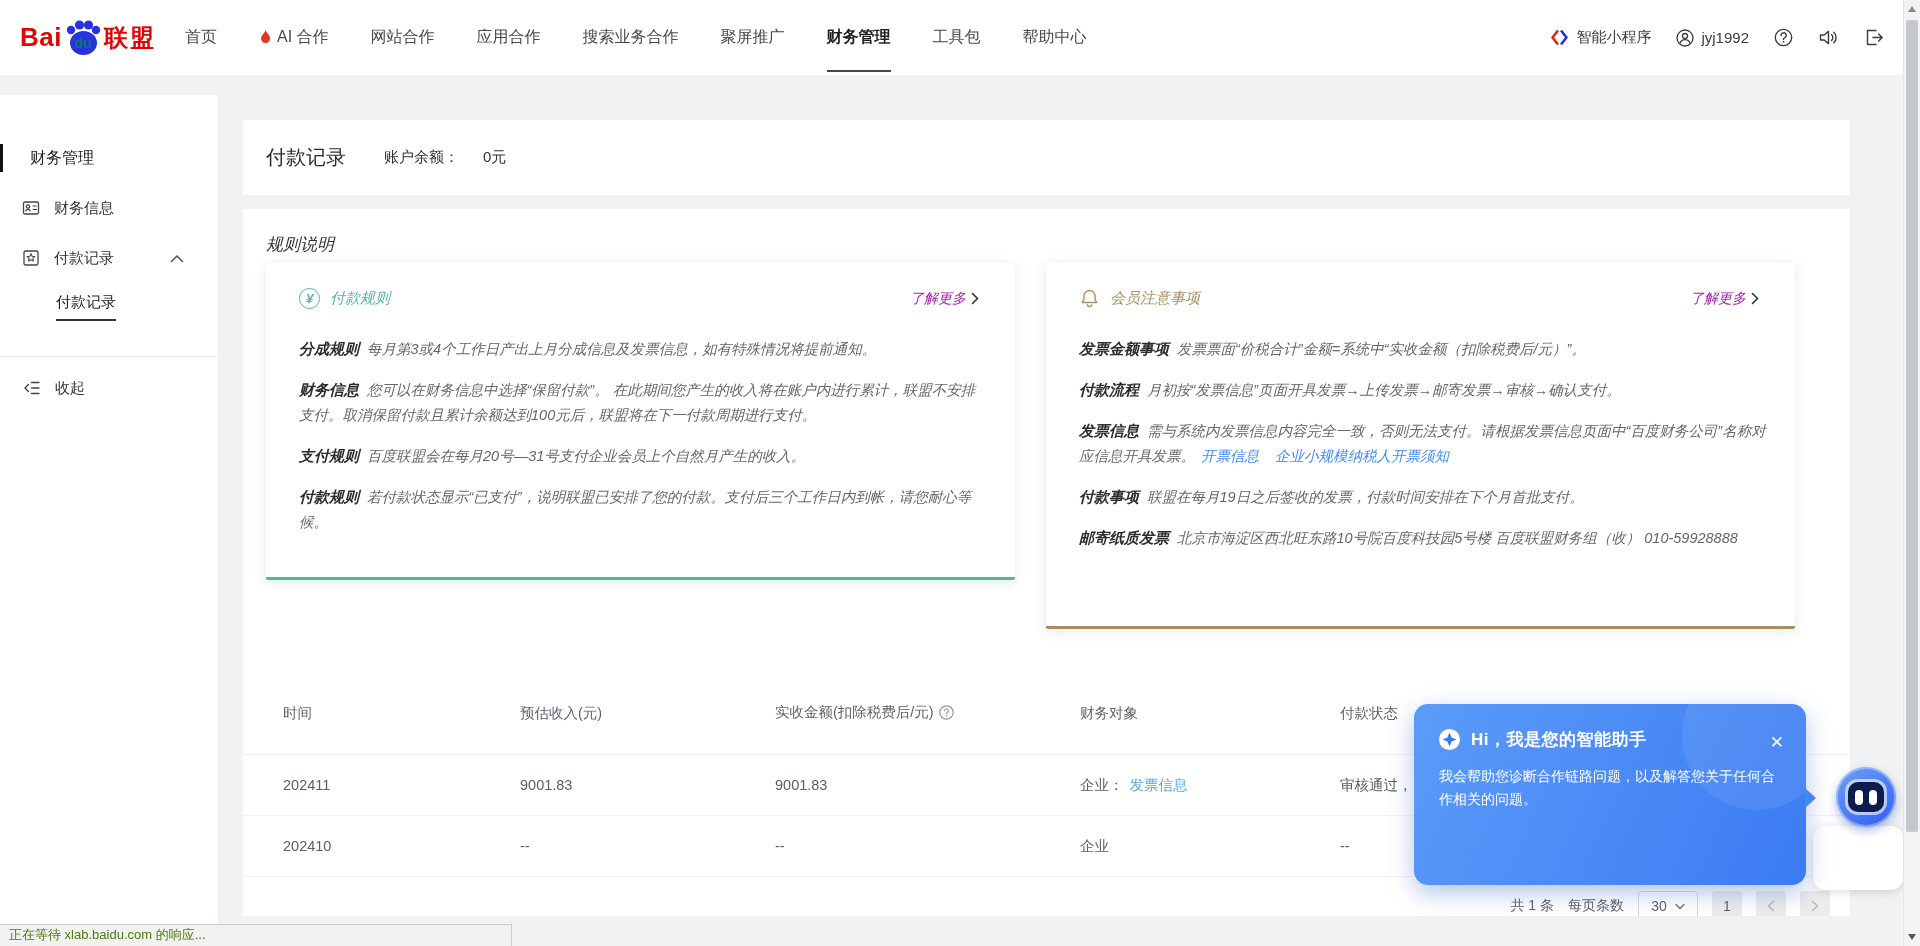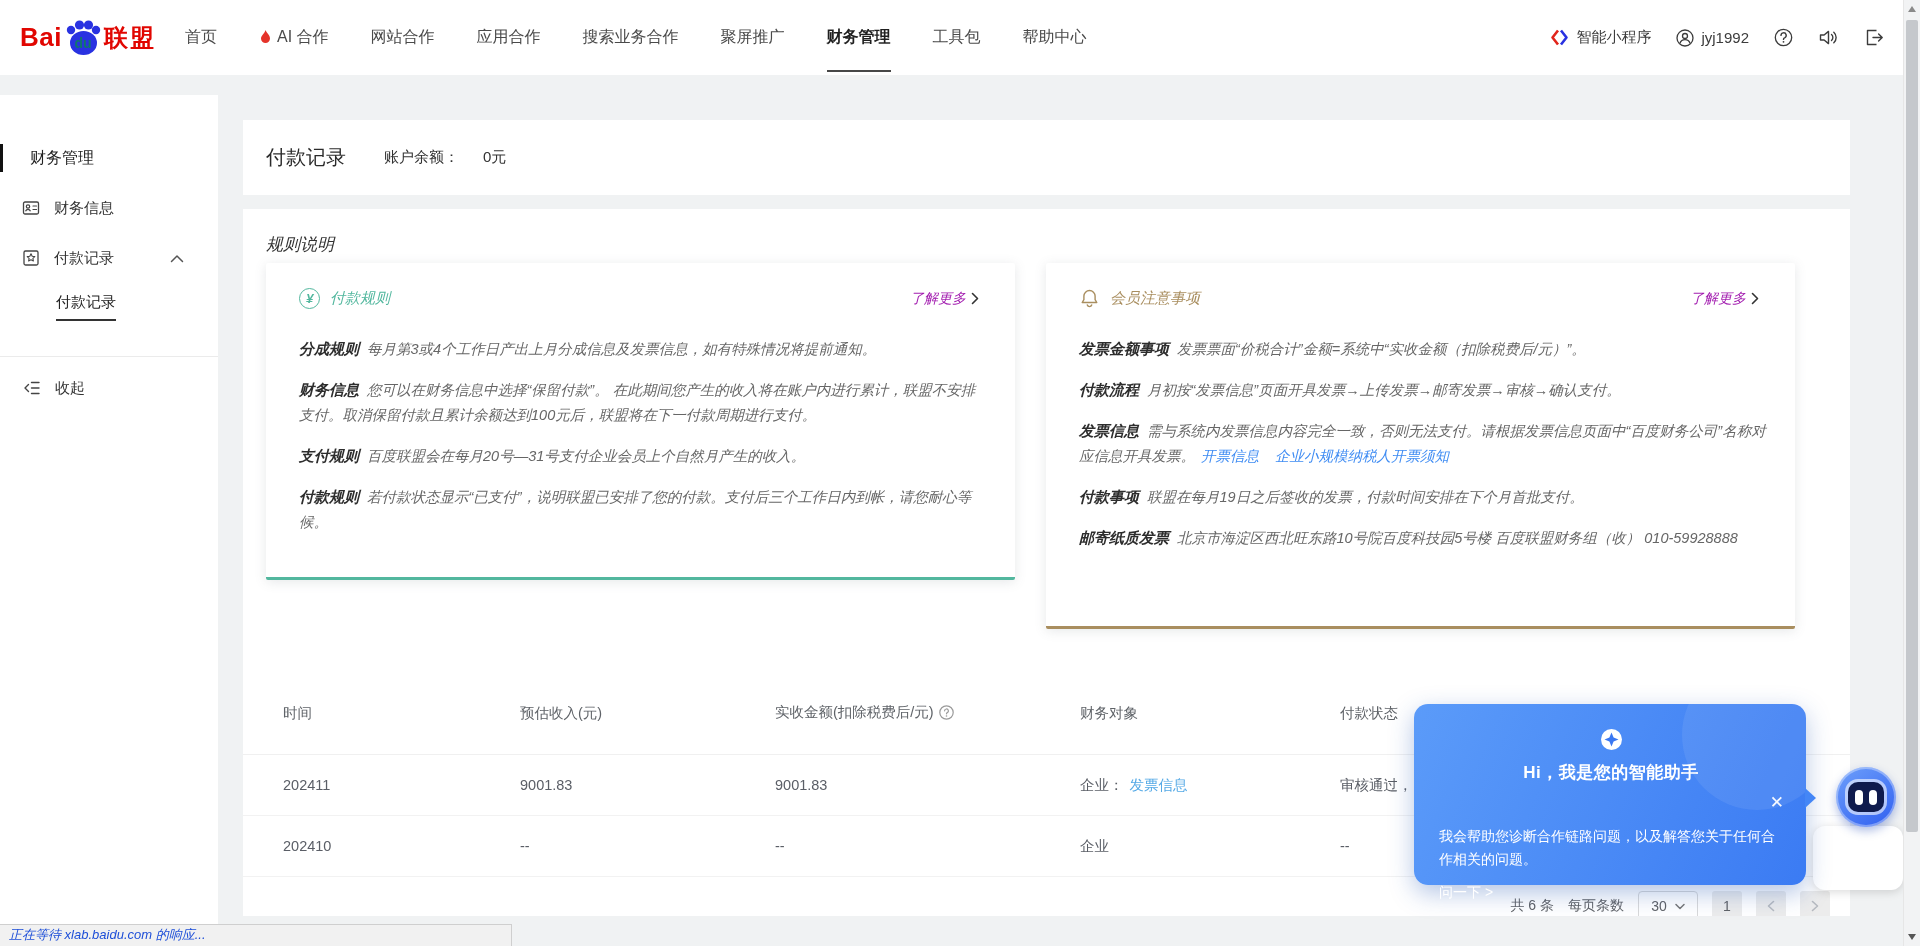--- a/index.html
+++ b/index.html
@@ -69,42 +69,42 @@
 
   .pagination{position:absolute;right:20px;bottom:-10px;height:40px;display:flex;align-items:center;gap:14px;font-size:14px;color:#606266;}
   .pag-select{width:60px;height:30px;background:#fff;border:1px solid #d9d9d9;border-radius:4px;display:flex;align-items:center;justify-content:center;gap:8px;cursor:pointer;box-sizing:border-box;}
   .pag-box{min-width:30px;height:30px;background:#ececec;border-radius:3px;display:flex;align-items:center;justify-content:center;cursor:pointer;box-sizing:border-box;}
 
   
   #assistant-popup{position:absolute;left:1414px;top:704px;width:392px;height:181px;border-radius:14px;color:#fff;z-index:50;
     background:linear-gradient(115deg,var(--popup-from),var(--popup-to));box-shadow:0 8px 24px rgba(40,90,180,.35);overflow:visible;}
   #assistant-popup::before{content:"";position:absolute;right:-26px;top:-44px;width:150px;height:150px;border-radius:50%;background:rgba(255,255,255,.08);}
   .popup-arrow{position:absolute;right:-10px;top:84px;width:0;height:0;border-top:10px solid transparent;border-bottom:10px solid transparent;border-left:11px solid #4486f6;}
-  .popup-head{display:flex;align-items:center;gap:10px;padding:24px 22px 0 24px;position:relative;flex-direction:column;}
+  .popup-head{display:flex;align-items:flex-end;gap:10px;padding:24px 22px 0 24px;position:relative;}
   .popup-title{font-size:17px;font-weight:700;letter-spacing:.5px;}
   .popup-close{margin-left:auto;font-size:17px;line-height:17px;cursor:pointer;opacity:.95;}
   .popup-body{padding:14px 28px 0 25px;font-size:14px;line-height:23px;}
   .popup-cta{padding:13px 0 0 25px;font-size:14px;cursor:pointer;}
 
   
   #robot-card{position:absolute;left:1813px;top:826px;width:90px;height:64px;background:#fff;border-radius:12px;box-shadow:0 2px 10px rgba(0,0,0,.15);z-index:48;}
   #robot{position:absolute;left:1836px;top:767px;width:60px;height:60px;border-radius:50%;z-index:51;cursor:pointer;
     background:linear-gradient(145deg,#6ea0fb,#2f5ef0);display:flex;align-items:center;justify-content:center;
     box-shadow:inset 0 0 0 2px rgba(255,255,255,.35),0 4px 10px rgba(30,70,180,.35);}
   .robot-face{width:36px;height:30px;background:#0f1b4d;border-radius:10px;display:flex;align-items:center;justify-content:center;gap:6px;box-shadow:0 0 0 3px rgba(255,255,255,.6);}
   .robot-eye{width:8px;height:15px;background:#fff;border-radius:4px;}
 
   
   #scrollbar{position:absolute;right:0;top:0;width:17px;height:946px;background:#f2f3f4;border-left:1px solid #e6e6e6;box-sizing:border-box;z-index:60;}
   .sb-up{position:absolute;top:6px;left:4px;width:0;height:0;border-left:4px solid transparent;border-right:4px solid transparent;border-bottom:6px solid #8a8a8a;cursor:pointer;}
   .sb-thumb{position:absolute;top:20px;left:2px;width:12px;height:812px;background:#c5c8cc;border-radius:2px;cursor:pointer;}
   .sb-down{position:absolute;bottom:6px;left:4px;width:0;height:0;border-left:4px solid transparent;border-right:4px solid transparent;border-top:6px solid #565656;cursor:pointer;}
 
   
-  #status-bar{position:absolute;left:0;bottom:0;width:512px;height:22px;background:#f1f1f1;border:1px solid #cfcfcf;border-left:none;border-bottom:none;box-sizing:border-box;font-size:13px;color:#1d4ed8;line-height:20px;padding-left:9px;z-index:70;font-style:italic;}
+  #status-bar{position:absolute;left:0;bottom:0;width:512px;height:22px;background:#f1f1f1;border:1px solid #cfcfcf;border-left:none;border-bottom:none;box-sizing:border-box;font-size:13px;color:#4d7c0f;line-height:20px;padding-left:9px;z-index:70;}
 </style>
 </head>
 <body>
 
 <div id="root" style="--teal: #52b79e; --tan: #a98e5f; --link-blue: #3f8cf3; --table-link: #54a9e6; --logo-red: #e10601; --logo-blue: #2932e1; --popup-from: #5b9bf9; --popup-to: #3b7bf3;">
 
   <header id="topnav">
     <div class="logo">
       <span class="logo-bai">Bai</span>
       <span class="logo-paw">
@@ -315,21 +315,21 @@
           <tr>
             <td><span>202410</span></td>
             <td><span>--</span></td>
             <td><span>--</span></td>
             <td><span>企业</span></td>
             <td><span>--</span></td>
           </tr>
         </tbody>
     </table>
     <div class="pagination">
-      <span>共 6 条</span>
+      <span>共 1 条</span>
       <span>每页条数</span>
       <span class="pag-select">
         <span>30</span>
         <svg width="10" height="7" viewBox="0 0 10 7">
             <path d="M1 1.5 5 5.5 9 1.5" fill="none" stroke="#777" stroke-width="1.5" stroke-linecap="round" stroke-linejoin="round"></path>
           </svg>
       </span>
       <span class="pag-box">
           <span>1</span>
         </span>
@@ -350,21 +350,20 @@
     <div class="popup-arrow"></div>
     <div class="popup-head">
       <svg width="23" height="23" viewBox="0 0 23 23">
         <circle cx="11.5" cy="11.5" r="10.5" fill="#ffffff"></circle>
         <path d="M11.5 4.5 13.6 9.4 18.5 11.5 13.6 13.6 11.5 18.5 9.4 13.6 4.5 11.5 9.4 9.4Z" fill="#3a78f2"></path>
       </svg>
       <span class="popup-title">Hi，我是您的智能助手</span>
       <span class="popup-close">✕</span>
     </div>
     <div class="popup-body">我会帮助您诊断合作链路问题，以及解答您关于任何合作相关的问题。</div>
-    <div class="popup-cta">问一下 &gt;</div>
   </div>
 
   <div id="robot-card"></div>
   <div id="robot">
     <div class="robot-face">
       <span class="robot-eye"></span>
       <span class="robot-eye"></span>
     </div>
   </div>
 

